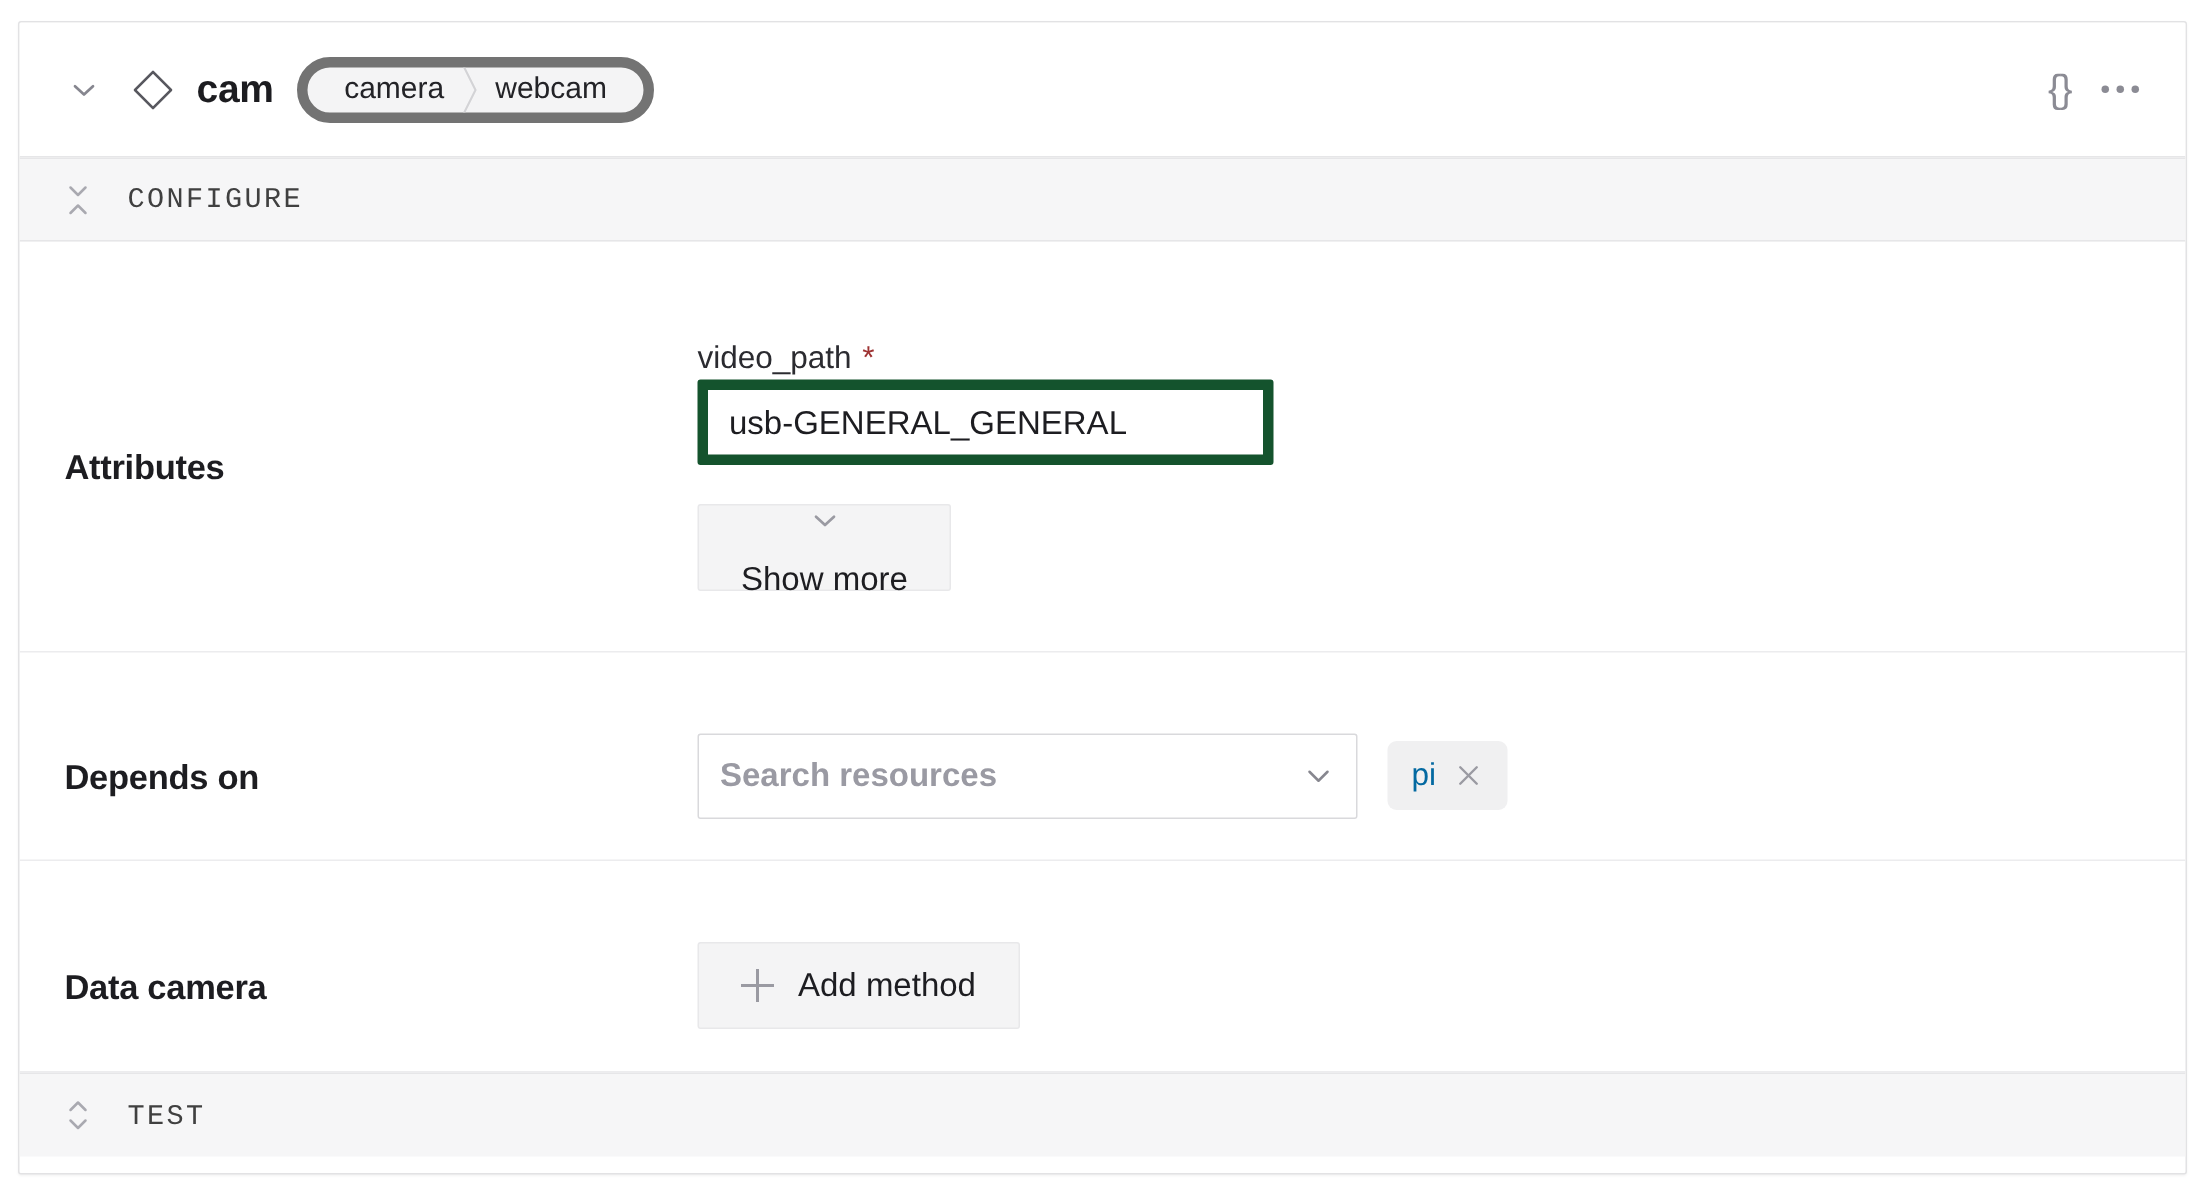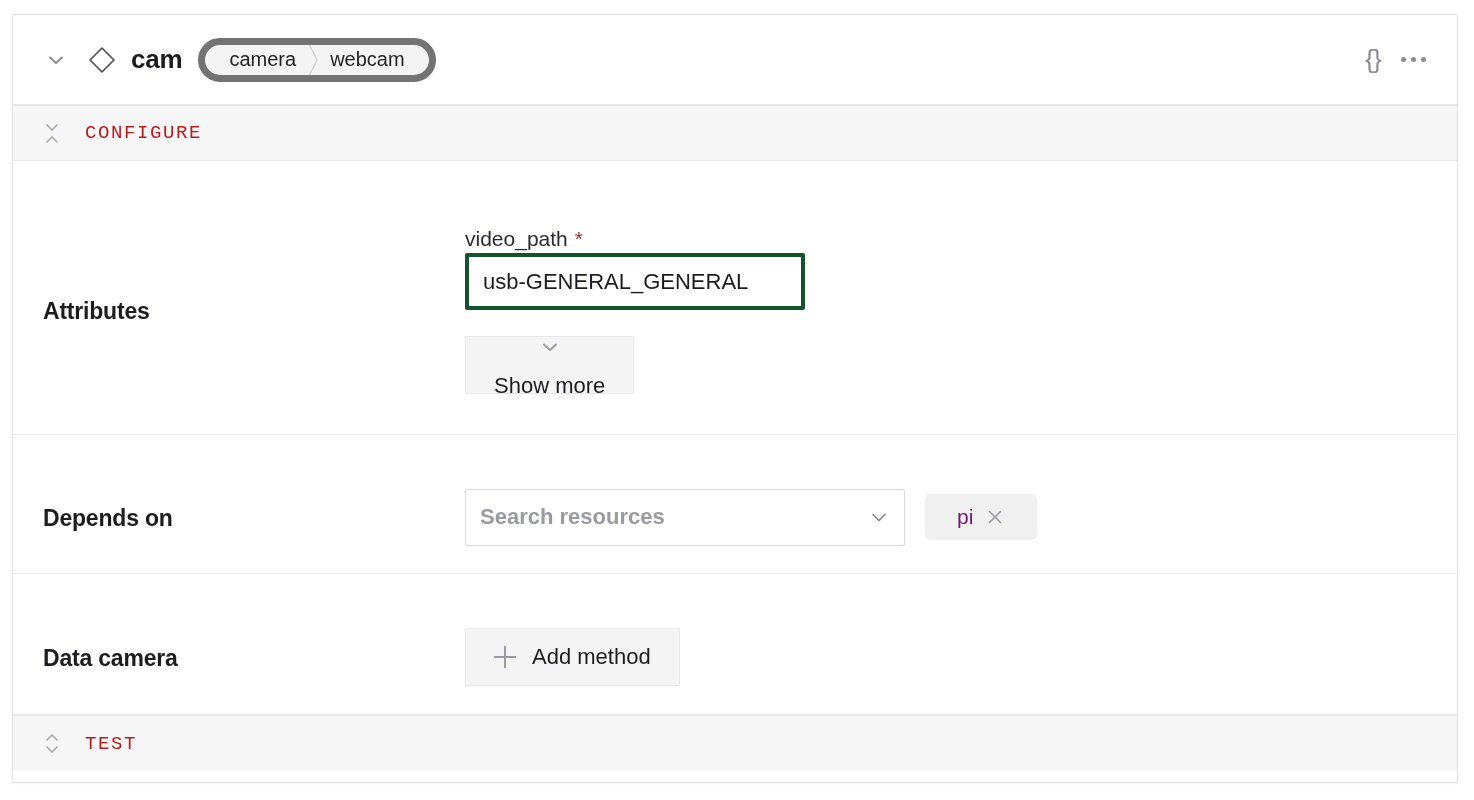--- a/index.html
+++ b/index.html
@@ -119,21 +119,21 @@
     background: #f6f6f7;
     border-top: 1px solid #e6e6e8;
     border-bottom: 1px solid #e6e6e8;
     cursor: pointer;
   }
   .section-bar.test { border-bottom: none; }
   .section-bar-label {
     font-family: "Liberation Mono", monospace;
     font-size: 19px;
     letter-spacing: 1.6px;
-    color: #b91c1c;
+    color: #404040;
     margin-left: 24px;
   }
   .collapse-icon {
     width: 18px;
     height: 26px;
     display: flex;
     flex-direction: column;
     align-items: center;
     justify-content: center;
     gap: 3px;
@@ -168,23 +168,23 @@
     font-size: 21px;
     color: #2b2b30;
     margin-bottom: 2px;
     display: flex;
     align-items: baseline;
     gap: 7px;
   }
   .required-star { color: #9e3333; font-size: 21px; }
 
   .text-input {
-    width: 340px;
+    width: 384px;
     height: 57px;
-    border: 4px solid #14532d;
+    border: 7px solid #14532d;
     background: #ffffff;
     border-radius: 2px;
     font-family: "Liberation Sans", sans-serif;
     font-size: 22px;
     color: #1d1d21;
     padding: 0 14px;
     outline: none;
   }
 
   .btn {
@@ -225,25 +225,25 @@
   }
   .select-chevron { color: #87878f; display: flex; align-items: center; }
 
   .depends-line { display: flex; align-items: center; gap: 20px; }
 
   .chip {
     display: inline-flex;
     align-items: center;
     gap: 12px;
     height: 46px;
-    padding: 0 32px;
+    padding: 0 16px;
     background: #f0f0f1;
     border-radius: 6px;
     font-size: 21px;
-    color: #701a75;
+    color: #0369a1;
   }
   .chip-x { color: #9a9aa2; display: flex; align-items: center; cursor: pointer; }
 
   .plus-glyph {
     position: relative;
     width: 22px; height: 22px;
     display: inline-block;
   }
   .plus-glyph::before, .plus-glyph::after {
     content: ""; position: absolute; background: #9a9aa2;

